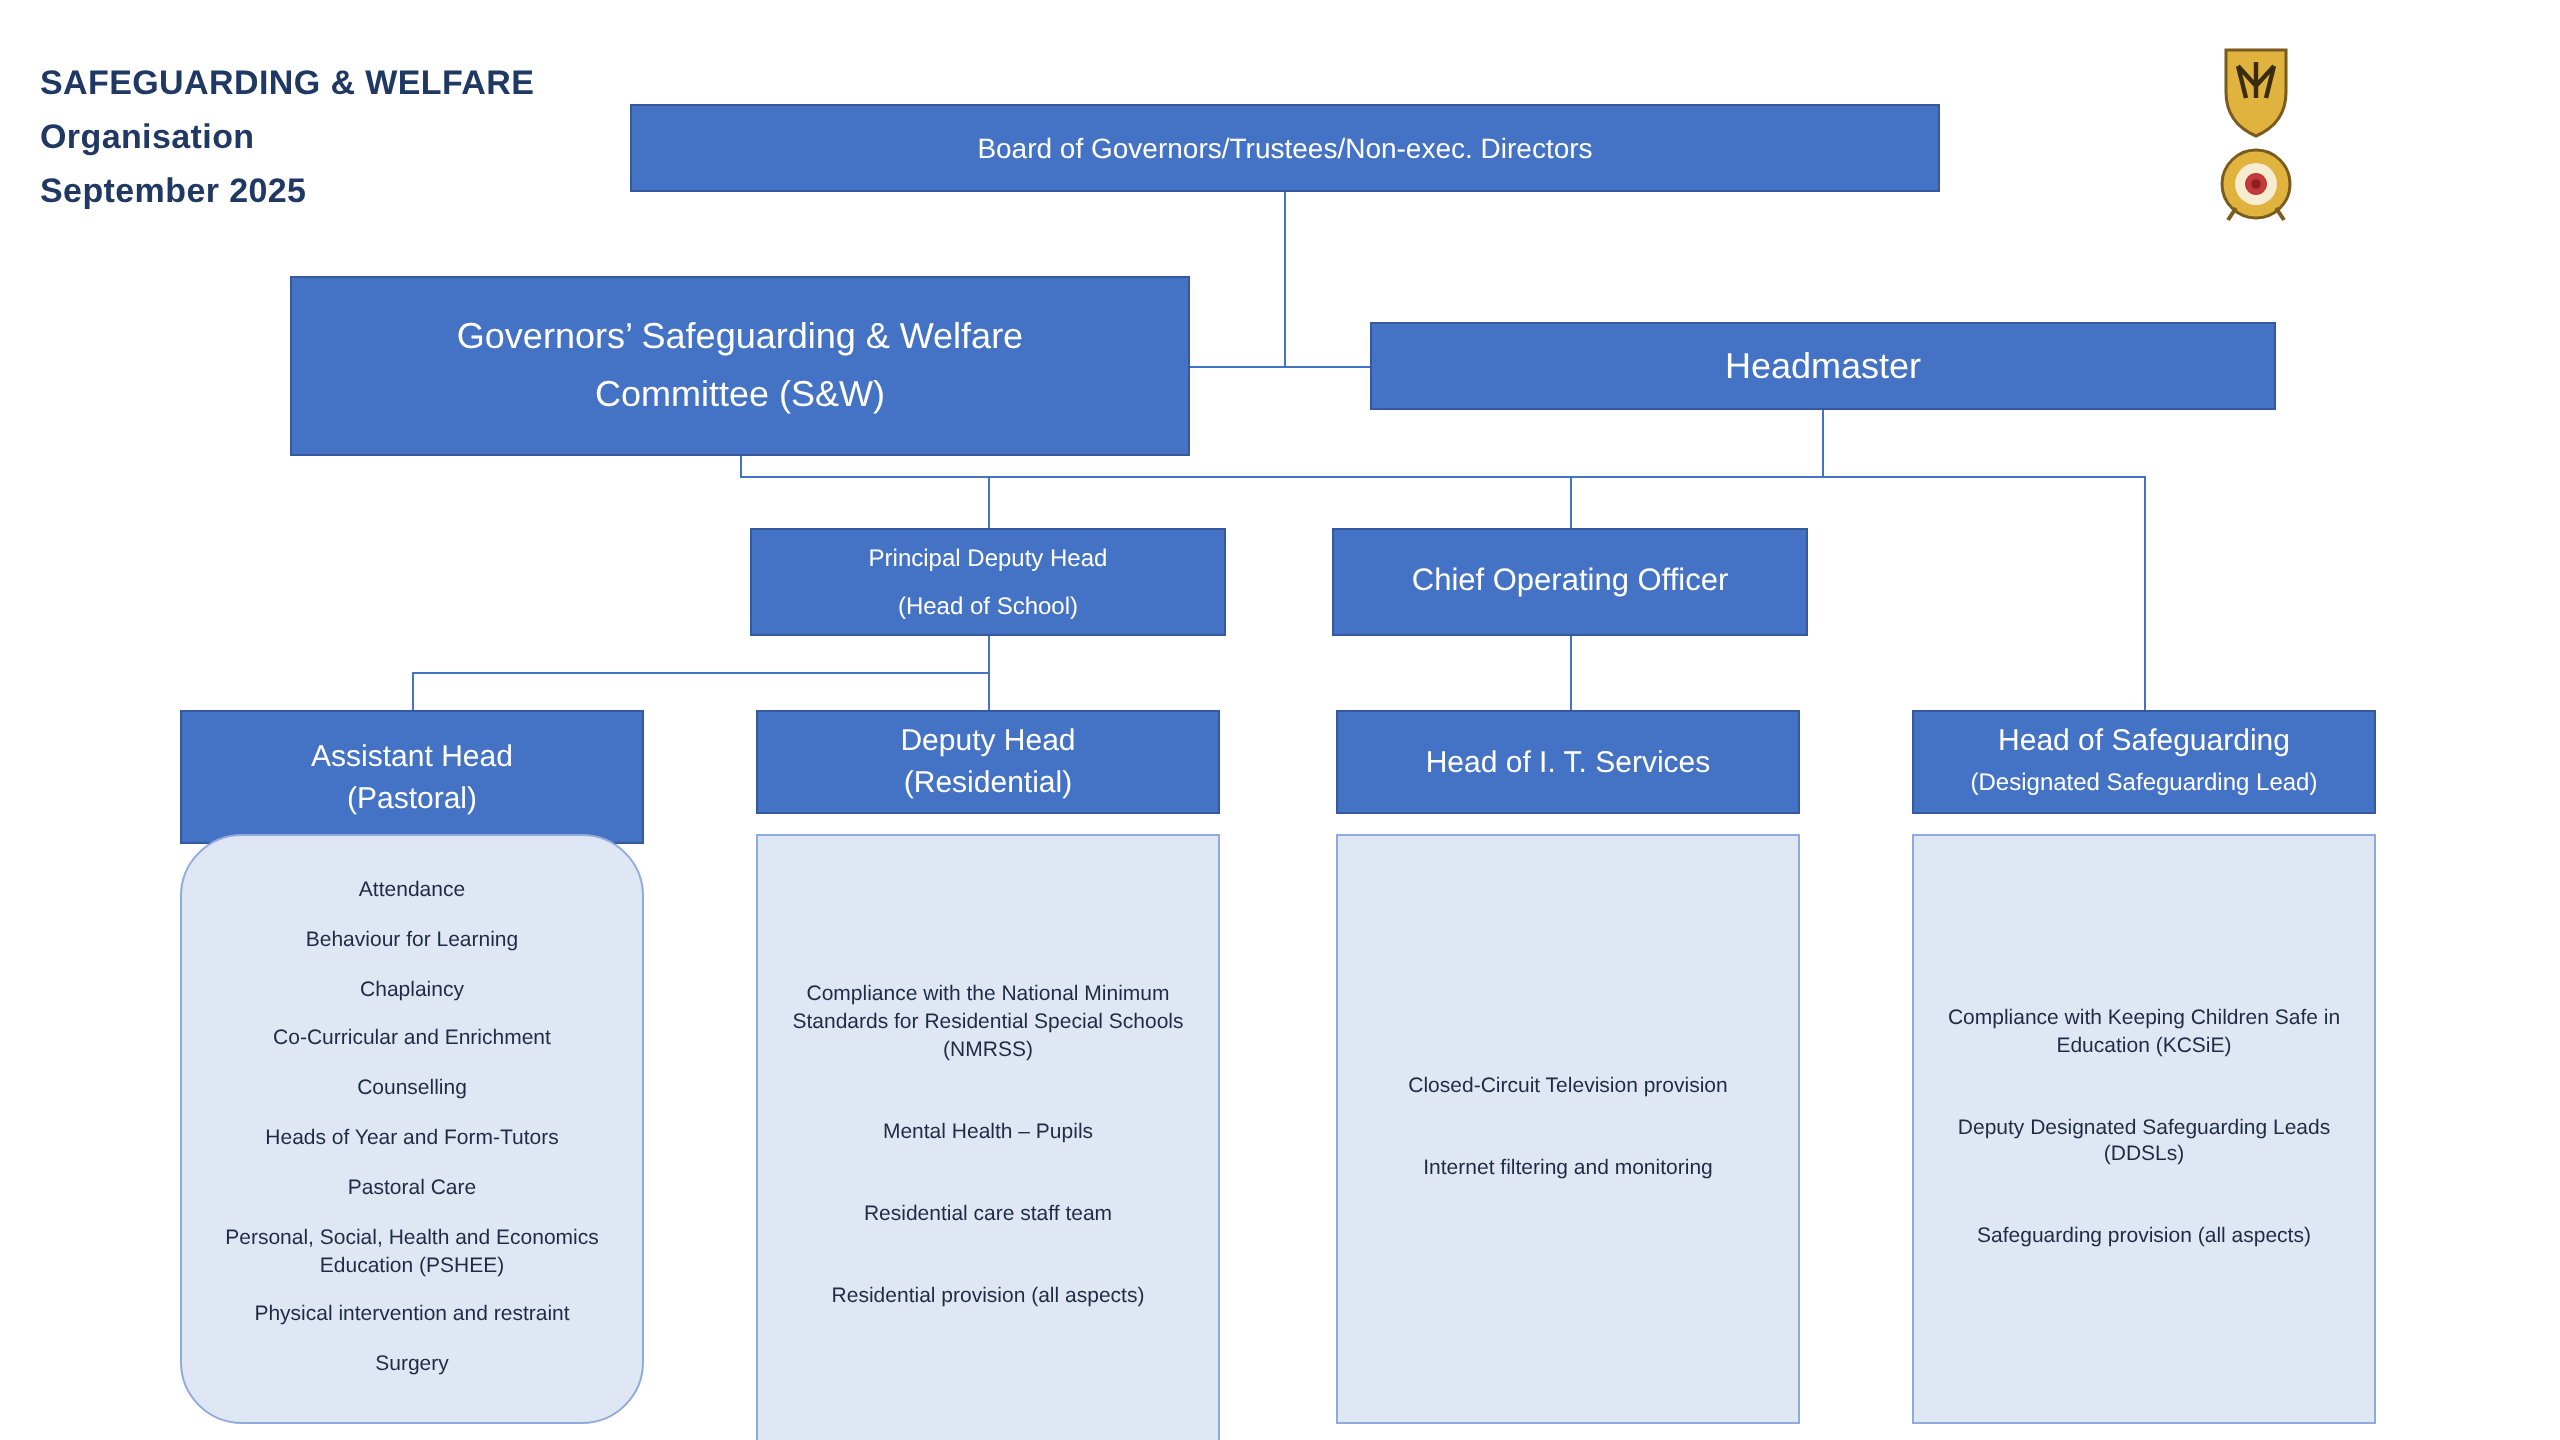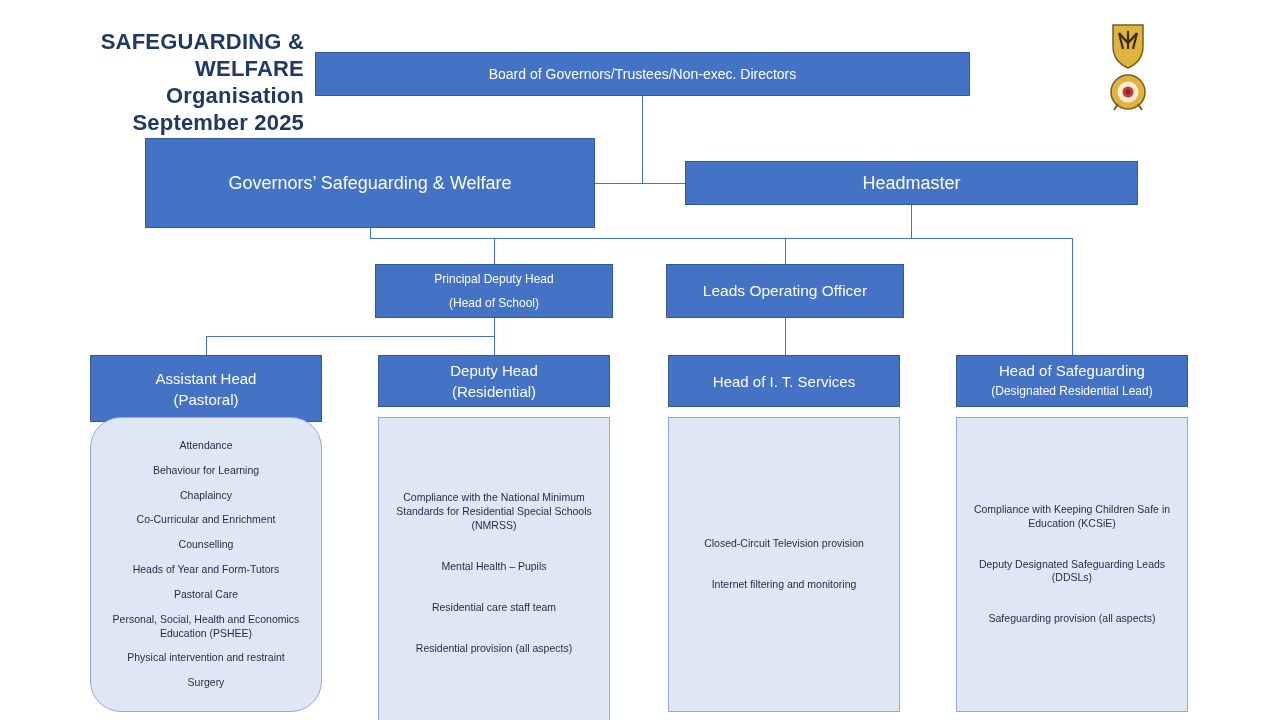--- a/index.html
+++ b/index.html
@@ -3,21 +3,21 @@
 <meta charset="utf-8">
 <title>Safeguarding &amp; Welfare Organisation</title>
 <style>
   html,body { margin:0; padding:0; background:#ffffff; }
   .canvas {
     position:relative; width:1280px; height:720px; overflow:hidden;
     background:#ffffff; font-family:"Liberation Sans", sans-serif;
   }
   .slide-title {
     position:absolute; left:20px; top:28px; width:284px;
-    text-align:right; font-weight:bold; font-size:22px; line-height:27px;
+    text-align:left; font-weight:bold; font-size:17px; line-height:27px;
     color:var(--title-text,#1F3864); letter-spacing:0.2px;
   }
   .node {
     position:absolute; box-sizing:border-box;
     background:var(--box-blue,#4472C4);
     border:1px solid var(--box-border,#35599C);
     color:#ffffff; text-align:center;
     display:flex; flex-direction:column; align-items:center; justify-content:center;
   }
   .node .sub-small { font-size:12px; margin-top:2px; }
@@ -71,52 +71,53 @@
   <div class="connector" style="left:206px;top:336px;width:1px;height:19px"></div>
   <div class="connector" style="left:494px;top:336px;width:1px;height:19px"></div>
   <div class="connector" style="left:785px;top:318px;width:1px;height:37px"></div>
 
   <div class="node" style="left:315px;top:52px;width:655px;height:44px;font-size:14px">
     <div>Board of Governors/Trustees/Non-exec. Directors</div>
   </div>
 
   <div class="node" style="left:145px;top:138px;width:450px;height:90px;font-size:18px;line-height:29px">
     <div>Governors’ Safeguarding &amp; Welfare</div>
+    <div>Committee (S&amp;W)</div>
   </div>
 
   <div class="node" style="left:685px;top:161px;width:453px;height:44px;font-size:18px">
     <div>Headmaster</div>
   </div>
 
   <div class="node" style="left:375px;top:264px;width:238px;height:54px;font-size:12px;line-height:24px">
     <div>Principal Deputy Head</div>
     <div>(Head of School)</div>
   </div>
 
   <div class="node" style="left:666px;top:264px;width:238px;height:54px;font-size:15.5px">
-    <div>Leads Operating Officer</div>
+    <div>Chief Operating Officer</div>
   </div>
 
   <div class="node" style="left:90px;top:355px;width:232px;height:67px;font-size:15px;line-height:21px">
     <div>Assistant Head</div>
     <div>(Pastoral)</div>
   </div>
 
   <div class="node" style="left:378px;top:355px;width:232px;height:52px;font-size:15px;line-height:21px">
     <div>Deputy Head</div>
     <div>(Residential)</div>
   </div>
 
   <div class="node" style="left:668px;top:355px;width:232px;height:52px;font-size:15px">
     <div>Head of I. T. Services</div>
   </div>
 
   <div class="node" style="left:956px;top:355px;width:232px;height:52px;font-size:15px;line-height:19px">
     <div>Head of Safeguarding</div>
-    <div class="sub-small">(Designated Residential Lead)</div>
+    <div class="sub-small">(Designated Safeguarding Lead)</div>
   </div>
 
   <div class="detail-box col-fill" style="left:90px;top:417px;width:232px;height:295px">
     <div class="detail-item">Attendance</div>
     <div class="detail-item">Behaviour for Learning</div>
     <div class="detail-item">Chaplaincy</div>
     <div class="detail-item">Co-Curricular and Enrichment</div>
     <div class="detail-item">Counselling</div>
     <div class="detail-item">Heads of Year and Form-Tutors</div>
     <div class="detail-item">Pastoral Care</div>

